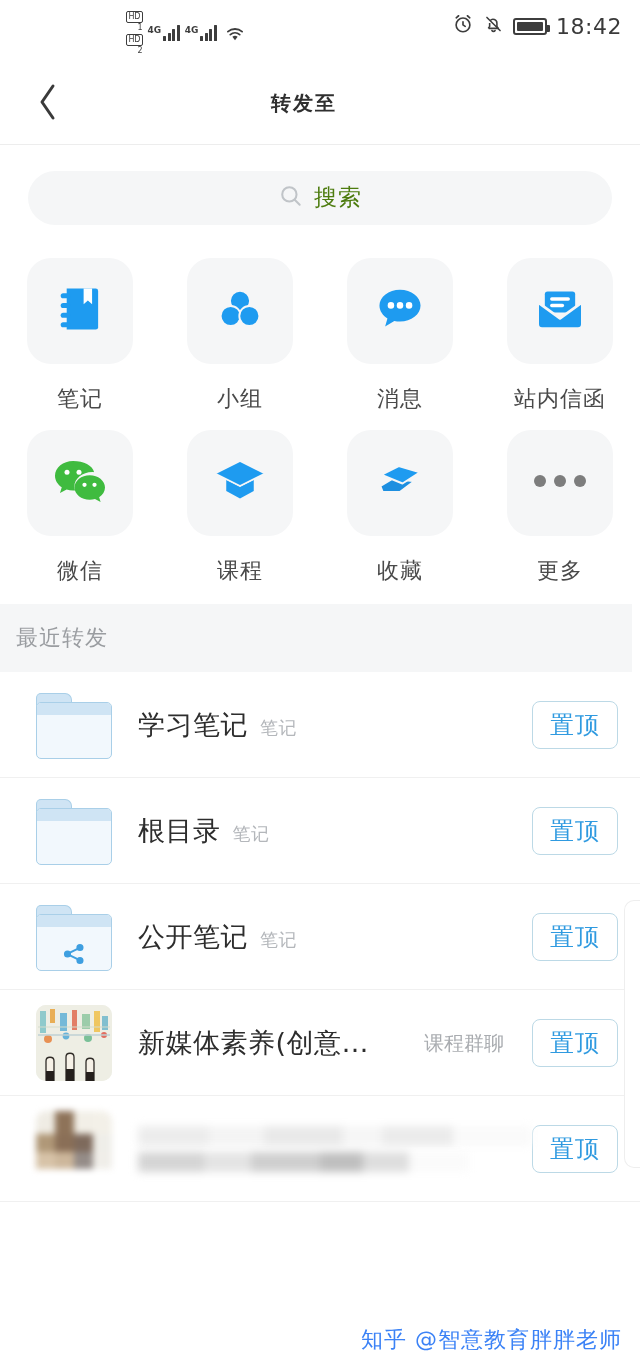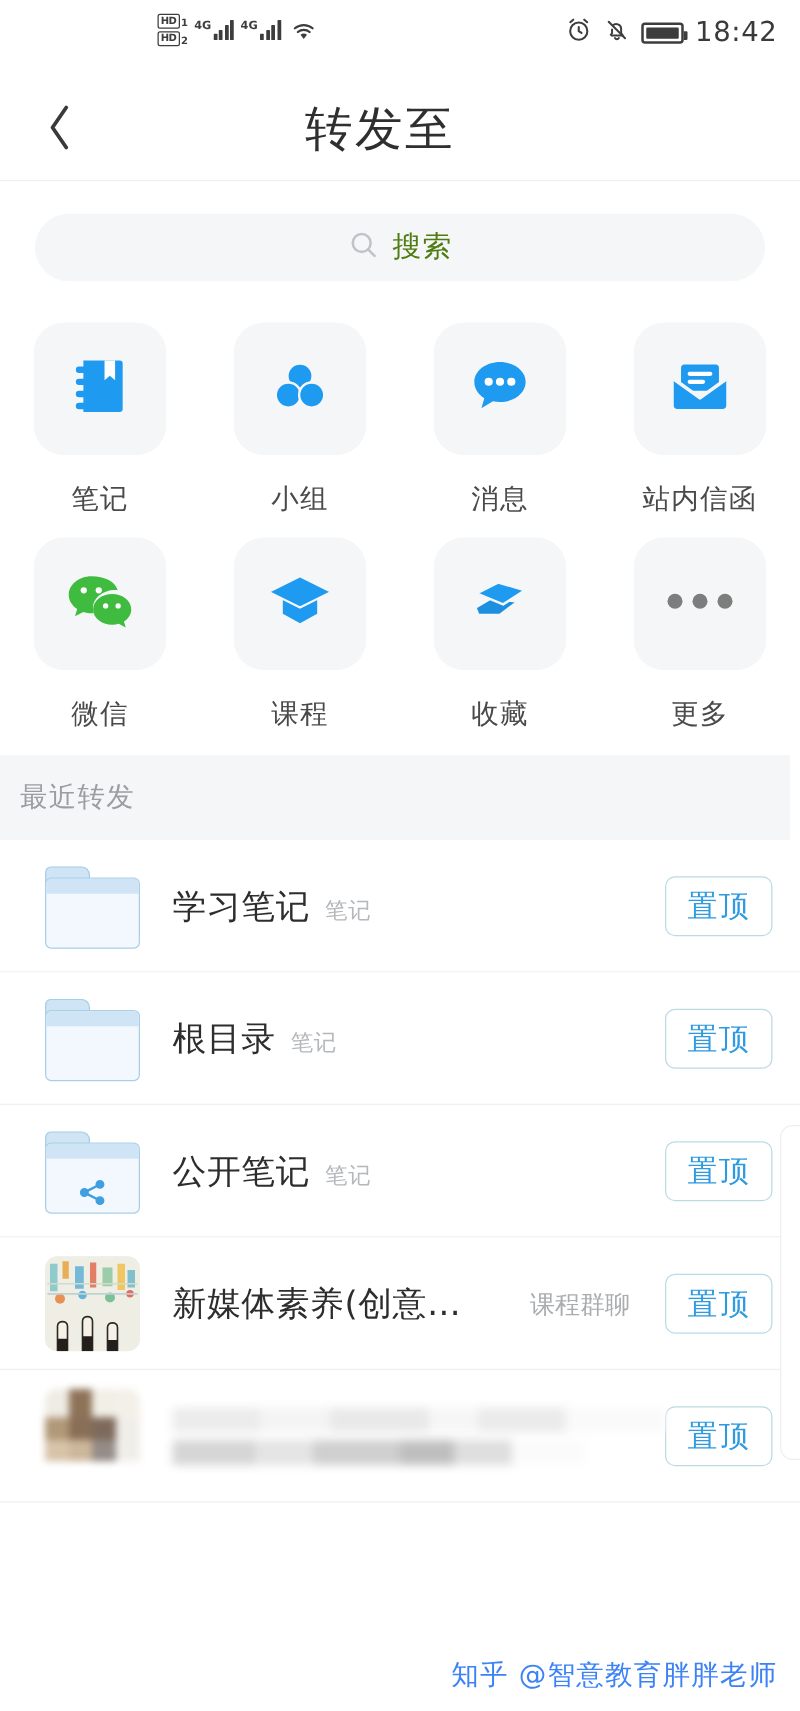--- a/index.html
+++ b/index.html
@@ -16,21 +16,21 @@
     position: absolute; top: 0; left: 0; width: 640px; height: 62px;
     display: flex; align-items: center;
   }
   .sb-left {
     position: absolute; left: 126px; top: 11px;
     display: flex; align-items: center; gap: 5px;
   }
   .hd-stack { display: flex; flex-direction: column; gap: 2px; }
   .hd-badge {
     display: flex; align-items: flex-end; gap: 1px;
-    font-size: 9px; line-height: 1; color: #3d3d3d; font-weight: 700;
+    font-size: 9px; line-height: 1; color: #3d3d3d; font-weight: 400; flex-direction: column;
   }
   .hd-box {
     border: 1.4px solid #3d3d3d; border-radius: 2px;
     padding: 1px 1.5px; font-size: 8px; letter-spacing: -0.3px;
   }
   .hd-num { font-size: 8px; }
   .sig-group { display: flex; align-items: flex-end; gap: 2px; }
   .sig-4g { font-size: 9px; color: #3d3d3d; font-weight: 600; align-self: flex-start; }
   .bars { display: flex; align-items: flex-end; gap: 1.5px; height: 16px; }
   .bars i { width: 3px; background: #3d3d3d; display: block; border-radius: 0.5px; }
@@ -60,21 +60,21 @@
     position: absolute; top: 62px; left: 0; width: 640px; height: 83px;
     border-bottom: 1px solid #ededed; background: #fff;
   }
   .back-btn {
     position: absolute; left: 20px; top: 0; height: 83px; width: 56px;
     display: flex; align-items: center; justify-content: center;
   }
   .nav-title {
     position: absolute; left: 0; top: 0; width: 608px; height: 83px;
     display: flex; align-items: center; justify-content: center;
-    font-size: 38px; color: #2f2f2f; letter-spacing: 2px;
+    font-size: 20px; color: #2f2f2f; letter-spacing: 2px; font-weight: bold;
   }
 
   
   .search-wrap {
     position: absolute; top: 145px; left: 0; width: 640px; height: 105px;
     background: #fff; display: flex; align-items: center; justify-content: center;
   }
   .search-box {
     width: 584px; height: 54px; background: #f5f6f7; border-radius: 27px;
     display: flex; align-items: center; justify-content: center; gap: 10px;

